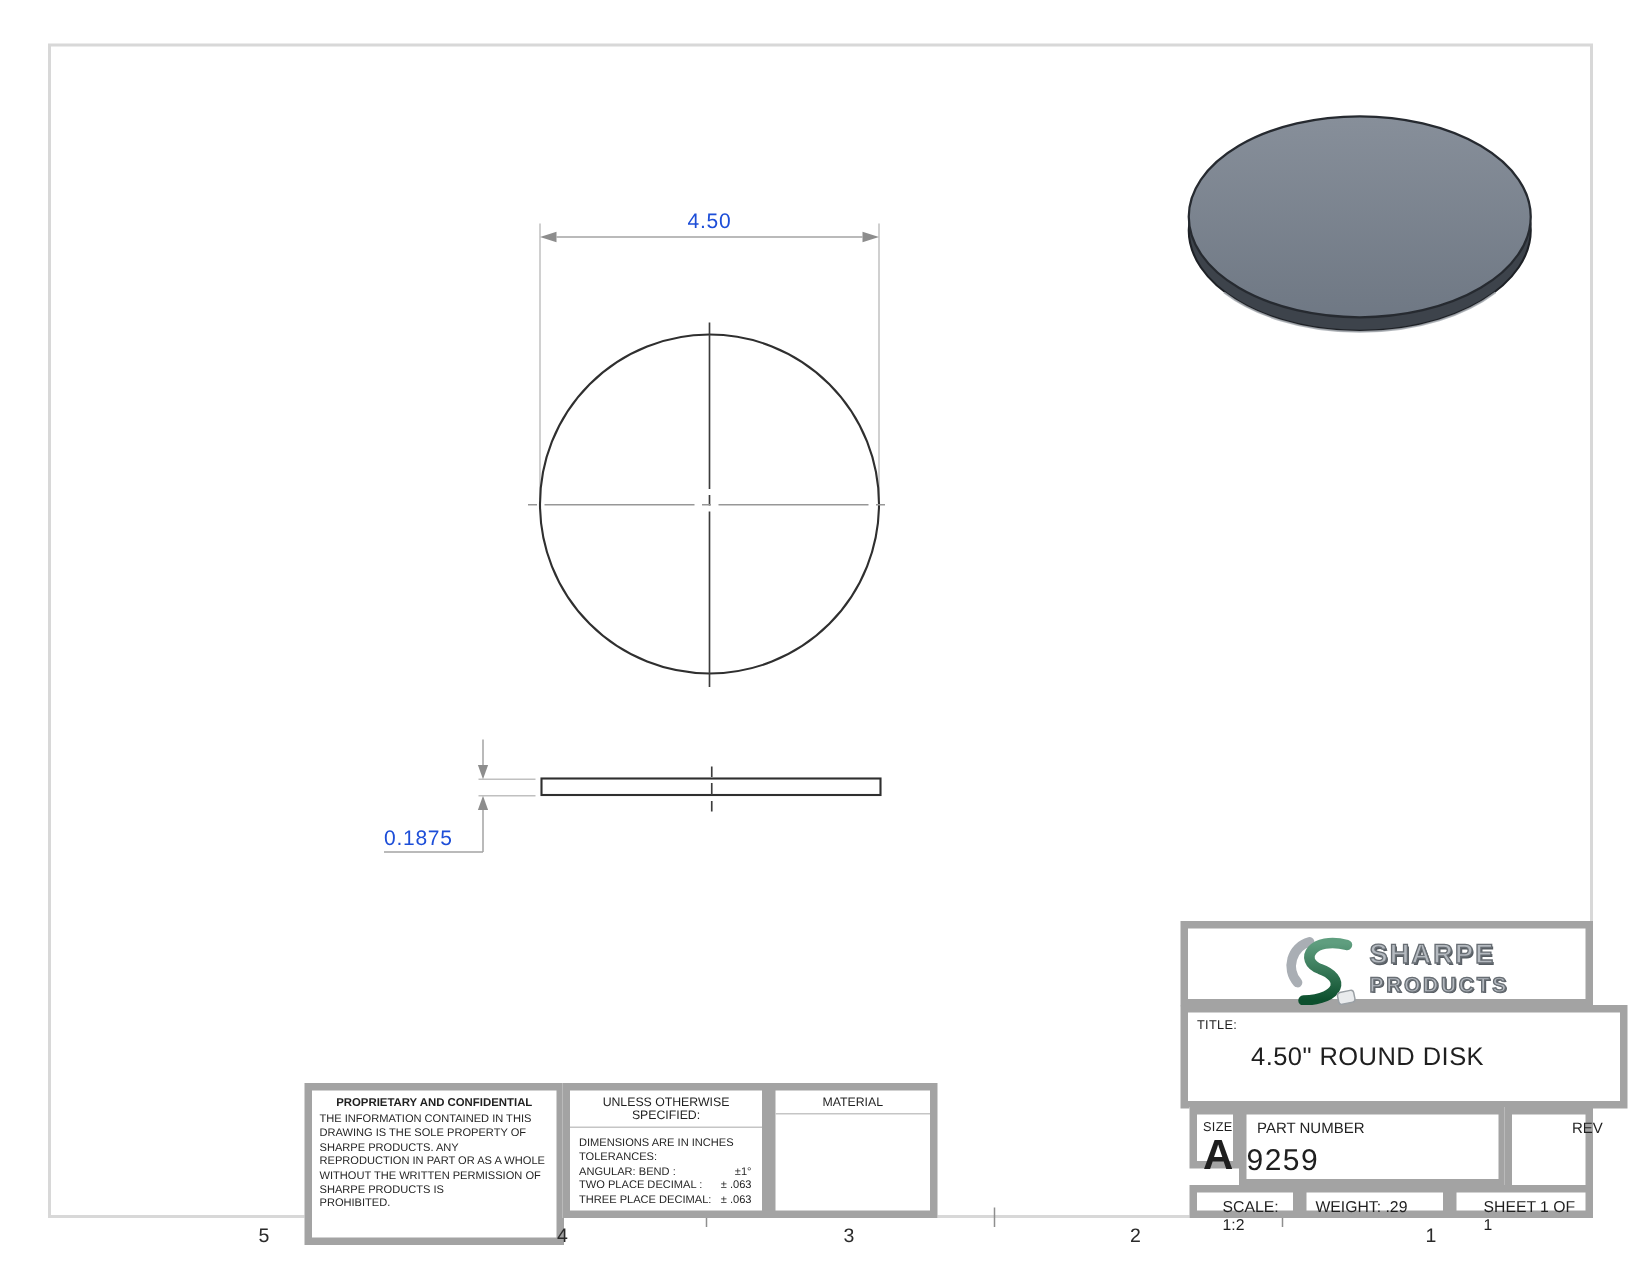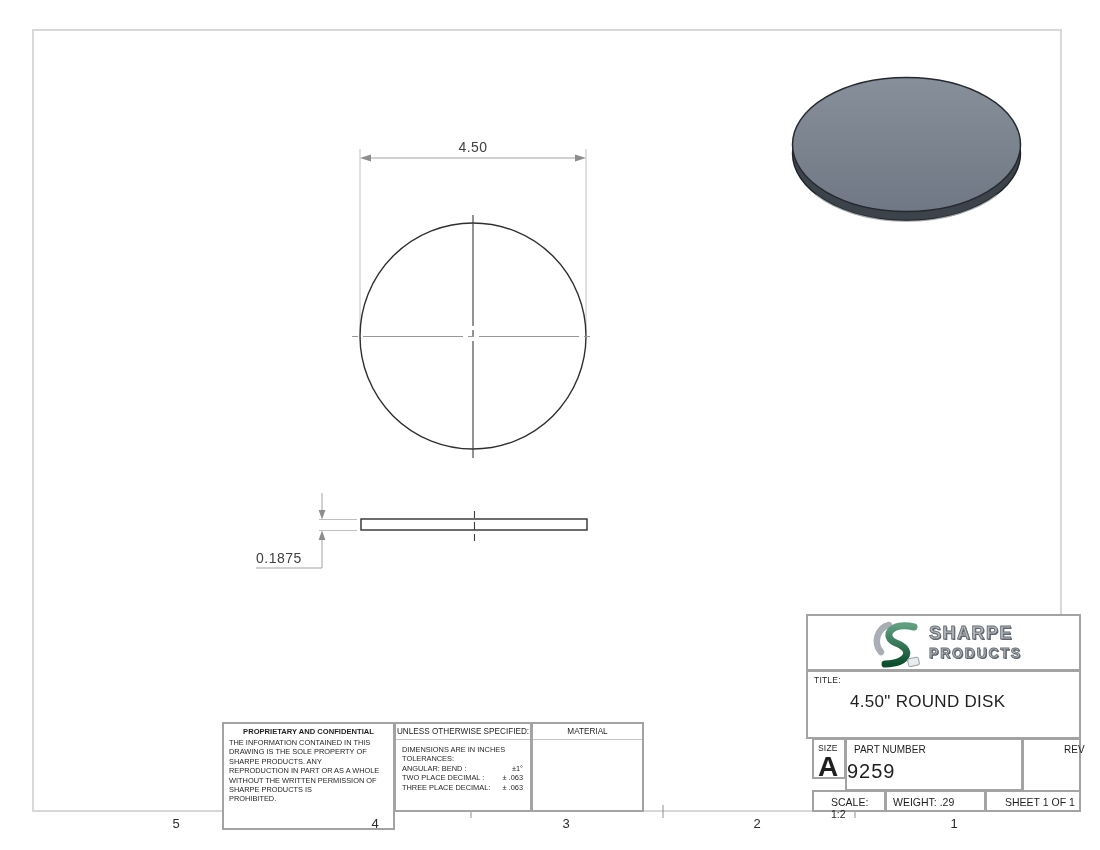--- a/index.html
+++ b/index.html
@@ -3,23 +3,23 @@
 <meta charset="utf-8">
 <style>
   html,body{margin:0;padding:0;background:#ffffff;}
   .sheet{
     position:relative;width:1100px;height:850px;background:#ffffff;overflow:hidden;
     font-family:"Liberation Sans", sans-serif;color:#1f1f1f;
   }
   .abs{position:absolute;}
   svg{display:block;}
   
-  .tb-box{position:absolute;border:2px solid #a3a3a3;box-sizing:border-box;background:#fff;margin-left:19px;}
+  .tb-box{position:absolute;border:5px solid #a3a3a3;box-sizing:border-box;background:#fff;}
   .tb-label{font-size:8.5px;color:#1f1f1f;letter-spacing:.2px;}
-  .dim-text{position:absolute;color:#404040;font-size:14px;letter-spacing:.5px;}
+  .dim-text{position:absolute;color:#1d4ed8;font-size:14px;letter-spacing:.5px;}
   .zone-num{position:absolute;font-size:13px;color:#2a2a2a;transform:translateX(-50%);}
   
   .logo-word{position:absolute;font-weight:700;color:#b5bac0;
     -webkit-text-stroke:0.9px #686e74;text-shadow:1px 1px 0 #565c62;}
   .w1{font-size:18px;letter-spacing:1.5px;}
   .w2{font-size:14px;letter-spacing:1.8px;}
   
   .small{font-size:7.4px;line-height:9.4px;}
   .hdr{font-size:8.2px;text-align:center;}
   .tolrow{display:flex;justify-content:space-between;font-size:7.4px;line-height:9.6px;}
@@ -135,21 +135,21 @@
           <stop offset="0" stop-color="#5f9e7f"></stop>
           <stop offset="1" stop-color="#0c4f2d"></stop>
         </linearGradient>
       </defs>
       <rect x="40" y="40" width="11" height="8" rx="2" fill="#e9ebed" stroke="#9aa0a5" transform="rotate(-12 45 44)"></rect>
     </svg>
     <div class="logo-word w1" style="left:121px;top:7px;position:absolute;">SHARPE</div>
     <div class="logo-word w2" style="left:121px;top:29px;position:absolute;">PRODUCTS</div>
   </div>
 
-  <div class="tb-box" style="left:787px;top:670px;width:275px;height:69px;">
+  <div class="tb-box" style="left:787px;top:670px;width:298px;height:69px;">
     <div class="tb-label" style="padding:3px 0 0 6px;">TITLE:</div>
     <div style="font-size:17px;padding:7px 0 0 42px;letter-spacing:.3px;">4.50" ROUND DISK</div>
   </div>
 
   <div class="tb-box" style="left:793px;top:738px;width:34px;height:41px;">
     <div class="tb-label" style="padding:3px 0 0 4px;">SIZE</div>
     <div style="font-size:28px;font-weight:700;padding:1px 0 0 4px;line-height:26px;">A</div>
   </div>
 
   <div class="tb-box" style="left:826px;top:738px;width:178px;height:53px;">

